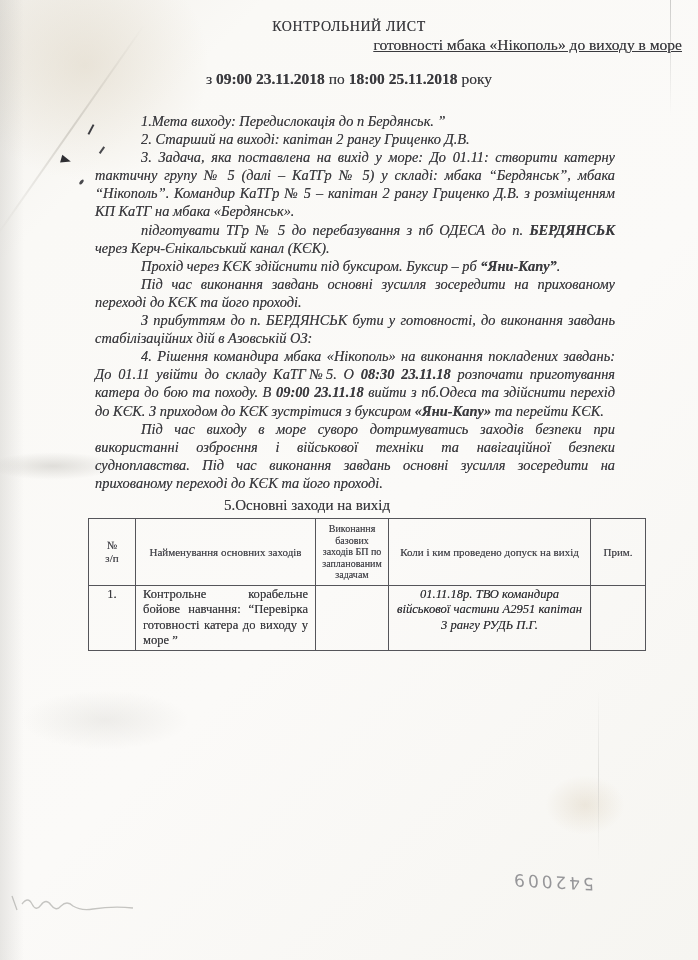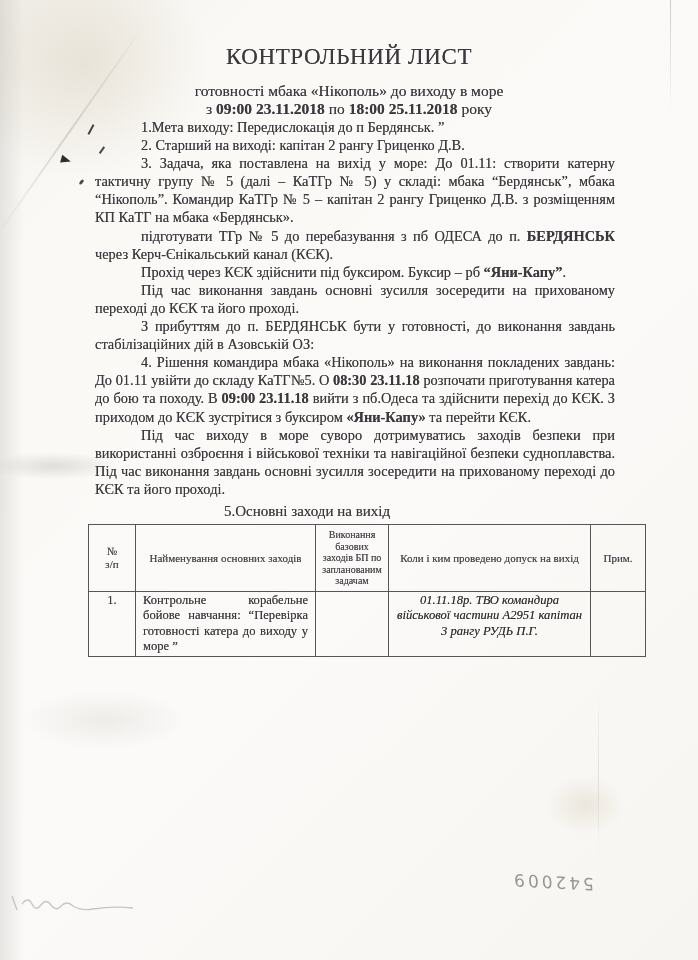--- a/index.html
+++ b/index.html
@@ -24,26 +24,26 @@
     background:radial-gradient(ellipse at center, rgba(165,162,155,0.32), rgba(165,162,155,0) 70%); }
   .stain-bottom-right { left:545px; top:775px; width:80px; height:60px;
     background:radial-gradient(ellipse at center, rgba(205,188,158,0.28), rgba(205,188,158,0) 70%); }
   .crease-mid-right { left:598px; top:690px; width:1px; height:170px;
     background:linear-gradient(to bottom, rgba(170,170,168,0), rgba(170,170,168,0.3), rgba(170,170,168,0)); }
   .stain-bottom-left { left:20px; top:690px; width:170px; height:60px;
     background:radial-gradient(ellipse at center, rgba(190,188,182,0.22), rgba(190,188,182,0) 70%); }
 
   .content { position:absolute; inset:0; z-index:2; text-shadow:0 0 0.6px rgba(70,70,75,0.75); }
 
-  .doc-title    { margin:12px; padding-top:32px; text-align:center; font-size:23px; letter-spacing:0.6px; }
-  .doc-subtitle { margin:0; text-align:center; font-size:15.5px; margin-top:1px; }
+  .doc-title    { margin:0; padding-top:19px; text-align:center; font-size:14px; letter-spacing:0.6px; }
+  .doc-subtitle { margin:16px; text-align:right; font-size:15.5px; margin-top:1px;text-decoration:underline; }
   .doc-dateline { margin:0; text-align:center; font-size:15.5px; }
   .b { font-weight:bold; }
 
-  .body-block { margin:0 83px 0 95px; text-align:justify; font-size:14.4px; line-height:18.1px; }
+  .body-block { margin:24px 83px 0 95px; text-align:justify; font-size:14.4px; line-height:18.1px;font-style:italic; }
   .para { margin:0; text-indent:46px; }
 
   .section-title { text-align:center; font-size:15px; margin-top:5px; padding-right:84px; }
 
   table.measures { border-collapse:collapse; table-layout:fixed; width:557px; margin:4px 0 0 88px;
     font-family:"Liberation Serif", serif; }
   table.measures th, table.measures td { border:1.3px solid #55555a; overflow:hidden; }
   table.measures th { font-weight:normal; font-size:11px; line-height:12.5px; text-align:center;
     vertical-align:middle; padding:2px 3px; height:62px; white-space:pre-line; color:#46464c; }
   table.measures th.col3 { font-size:10px; line-height:11.5px; }

